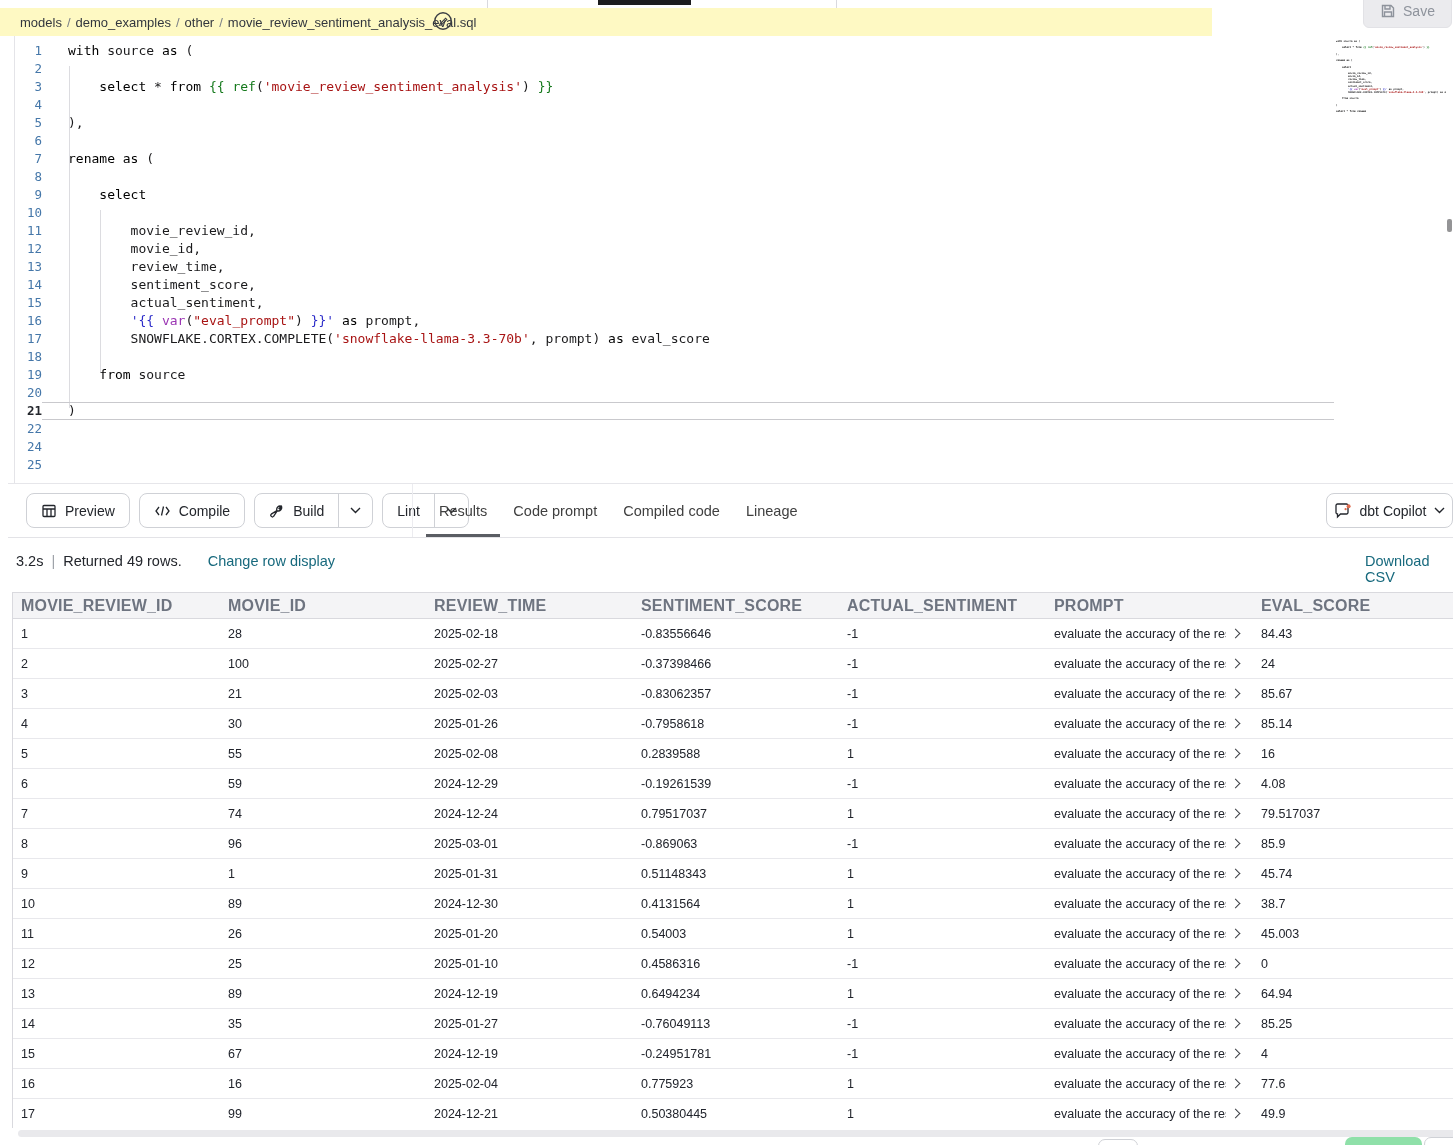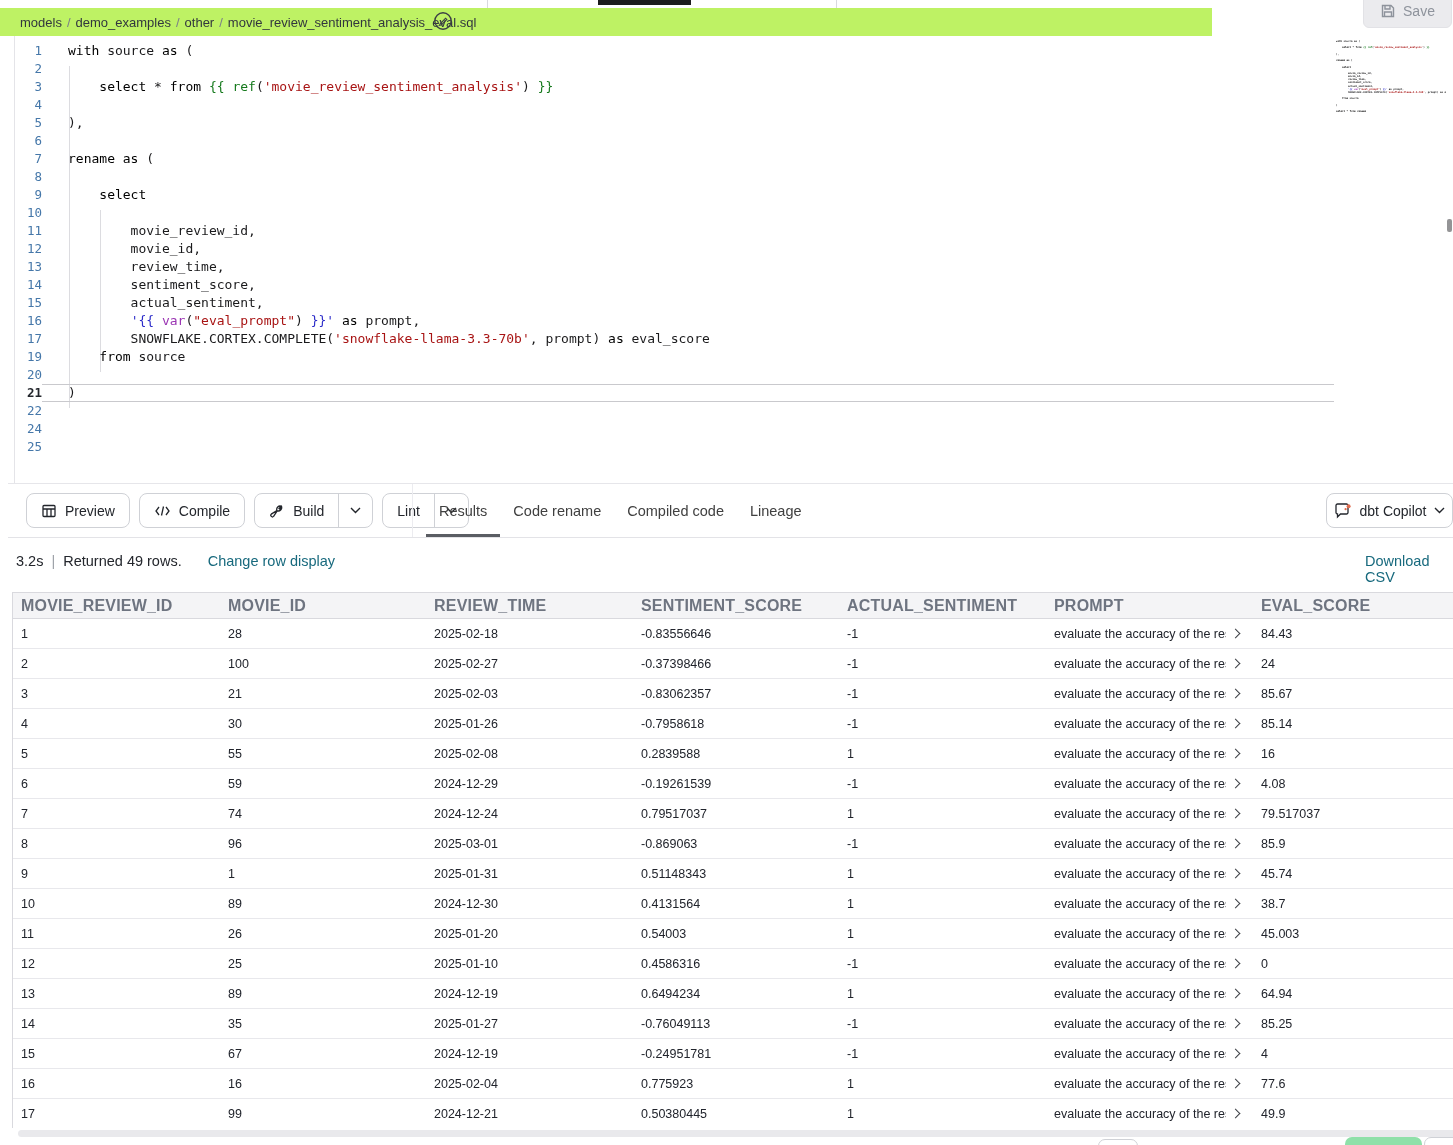--- a/index.html
+++ b/index.html
@@ -6,21 +6,21 @@
   html,body { width:1453px; height:1145px; overflow:hidden; background:#fff;
     font-family:"Liberation Sans", sans-serif; color:#1f2430; }
   .abs { position:absolute; }
 
   
   #top-strip { left:0; top:0; width:1453px; height:8px; background:#fff; }
   #top-black-bar { left:598px; top:0; width:93px; height:5px; background:#1c1c1e; }
   .top-tick { top:0; width:1px; height:8px; background:#d9d9de; }
 
   
-  #breadcrumb-bar { left:0; top:8px; width:1212px; height:28px; background:#bef264; }
+  #breadcrumb-bar { left:0; top:8px; width:1212px; height:28px; background:#fef9c3; }
   #breadcrumb { left:20px; top:5px; height:18px; font-size:13px; color:#32363e; display:flex; align-items:center; }
   #breadcrumb .seg { cursor:pointer; }
   #breadcrumb .sep { color:#7a7f88; padding:0 5px; }
   #format-icon { left:433px; top:3px; width:20px; height:20px; }
   #save-button { left:1363px; top:-14px; width:89px; height:34px; background:#ebebee; border:1px solid #e2e2e6;
     border-radius:6px; display:flex; align-items:center; justify-content:center; gap:7px;
     color:#8e939c; font-size:14px; }
 
   
   #editor { left:0; top:36px; width:1453px; height:447px; background:#fff; overflow:hidden; }
@@ -146,20 +146,21 @@
       <div class="code-line"><span class="ln">8</span><span class="lc"></span></div>
       <div class="code-line"><span class="ln">9</span><span class="lc"><span class="tok-p">    </span><span class="tok-kw">select</span></span></div>
       <div class="code-line"><span class="ln">10</span><span class="lc"></span></div>
       <div class="code-line"><span class="ln">11</span><span class="lc"><span class="tok-p">        movie_review_id,</span></span></div>
       <div class="code-line"><span class="ln">12</span><span class="lc"><span class="tok-p">        movie_id,</span></span></div>
       <div class="code-line"><span class="ln">13</span><span class="lc"><span class="tok-p">        review_time,</span></span></div>
       <div class="code-line"><span class="ln">14</span><span class="lc"><span class="tok-p">        sentiment_score,</span></span></div>
       <div class="code-line"><span class="ln">15</span><span class="lc"><span class="tok-p">        actual_sentiment,</span></span></div>
       <div class="code-line"><span class="ln">16</span><span class="lc"><span class="tok-p">        </span><span class="tok-j2">'{{ </span><span class="tok-v">var</span><span class="tok-p">(</span><span class="tok-s">"eval_prompt"</span><span class="tok-p">)</span><span class="tok-j2"> }}'</span><span class="tok-p"> </span><span class="tok-kw">as</span><span class="tok-p"> prompt,</span></span></div>
       <div class="code-line"><span class="ln">17</span><span class="lc"><span class="tok-p">        SNOWFLAKE.CORTEX.COMPLETE(</span><span class="tok-s">'snowflake-llama-3.3-70b'</span><span class="tok-p">, prompt) </span><span class="tok-kw">as</span><span class="tok-p"> eval_score</span></span></div>
+      <div class="code-line"><span class="ln">18</span><span class="lc"></span></div>
       <div class="code-line"><span class="ln">19</span><span class="lc"><span class="tok-p">    </span><span class="tok-kw">from</span><span class="tok-p"> source</span></span></div>
       <div class="code-line"><span class="ln">20</span><span class="lc"></span></div>
       <div class="code-line active"><span class="ln">21</span><span class="lc"><span class="tok-p">)</span></span></div>
       <div class="code-line"><span class="ln">22</span><span class="lc"></span></div>
       <div class="code-line"><span class="ln">24</span><span class="lc"></span></div>
       <div class="code-line"><span class="ln">25</span><span class="lc"></span></div>
     </div>
   <div id="minimap" class="abs">
       <div class="mini-line"><span class="tok-kw">with</span><span class="tok-p"> source </span><span class="tok-kw">as</span><span class="tok-p"> (</span></div>
       <div class="mini-line"></div>
@@ -237,21 +238,21 @@
       <div class="chev">
         <svg width="11" height="7" viewBox="0 0 11 7" fill="none" stroke="#23262c" stroke-width="1.4">
             <path d="M1 1 L5.5 5.5 L10 1"></path>
           </svg>
       </div>
     </div>
   </div>
   <div id="toolbar-divider" class="abs"></div>
   <div id="tabs" class="abs">
       <div class="tab active">Results</div>
-      <div class="tab">Code rename</div>
+      <div class="tab">Code prompt</div>
       <div class="tab">Compiled code</div>
       <div class="tab">Lineage</div>
     </div>
   <div id="copilot-button" class="abs">
     <span>
       <svg width="18" height="16" viewBox="0 0 18 16">
         <path d="M2 2.5 a1.5 1.5 0 0 1 1.5 -1.5 h9 a1.5 1.5 0 0 1 1.5 1.5 v7 a1.5 1.5 0 0 1 -1.5 1.5 h-6 l-3 3 v-3 h-0 a1.5 1.5 0 0 1 -1.5 -1.5 z" fill="none" stroke="#23262c" stroke-width="1.3"></path>
         <circle cx="14.6" cy="3.2" r="2" fill="#e06c4f"></circle>
         <circle cx="11.6" cy="6.2" r="1.1" fill="#e06c4f"></circle>
       </svg>

